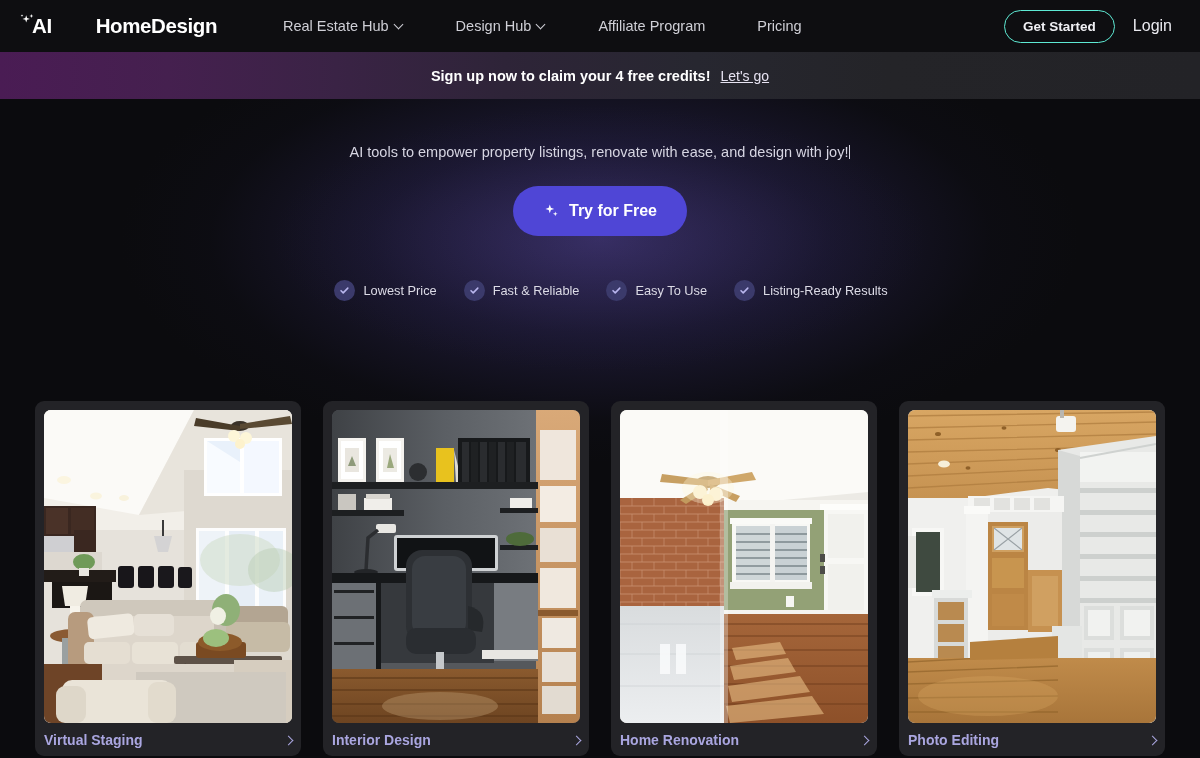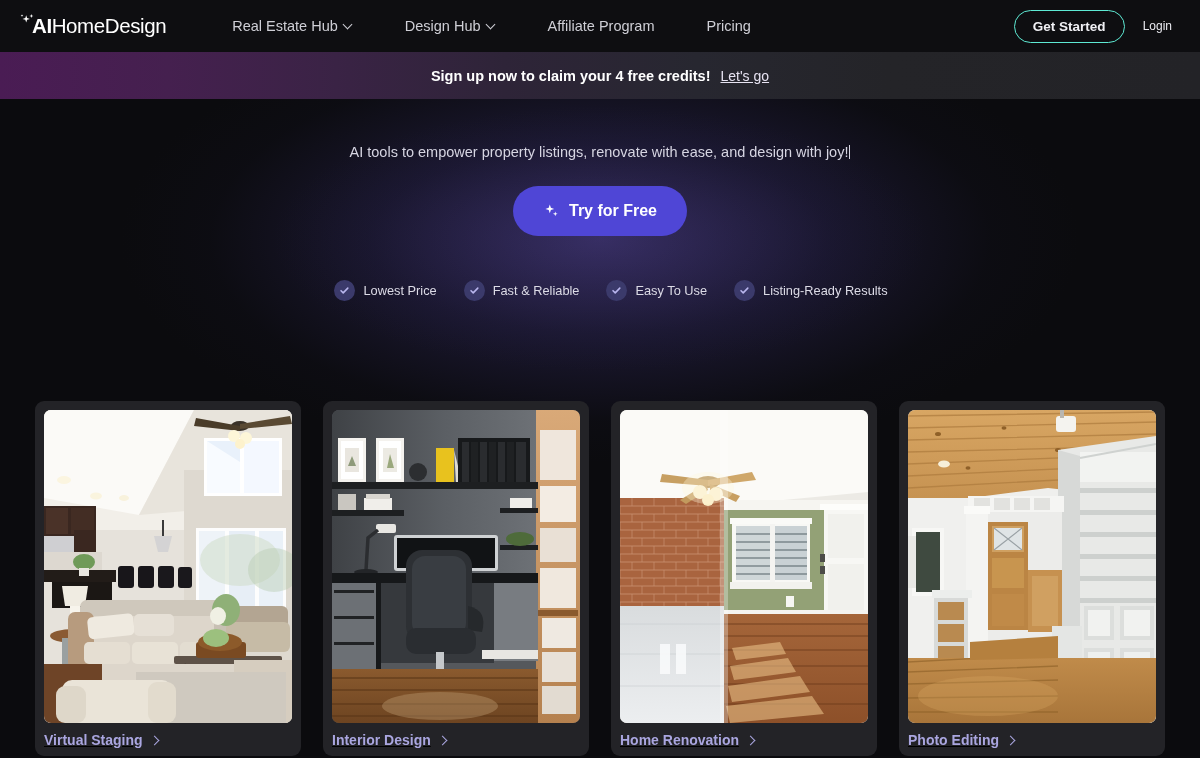--- a/index.html
+++ b/index.html
@@ -21,40 +21,40 @@
   }
   .logo{ display:flex; align-items:center; gap:0; position:relative; margin-right:40px; }
   .logo-spark{
     position:absolute; left:-2px; top:-2px; width:16px; height:14px; pointer-events:none;
   }
   .logo-text{
     font-size:20.5px; color:#fff; letter-spacing:-0.4px; line-height:1; white-space:nowrap;
     padding-left:10px;
   }
   .logo-text b{ font-weight:700; }
-  .logo-text span.light{ font-weight:400; }
+  .logo-text span.light{ font-weight:700;padding-left:44px; }
 
   .nav-links{ display:flex; align-items:center; gap:0; }
   .nav-link{
     display:flex; align-items:center; gap:6px;
     color:#cfcfd6; font-size:14.5px; padding:0 26px; cursor:pointer; white-space:nowrap;
   }
   .chev{ display:inline-block; width:9px; height:9px; position:relative; top:-1px; }
   .chev::before{
     content:""; position:absolute; left:0; top:0;
     width:6px; height:6px; border-right:1.4px solid #cfcfd6; border-bottom:1.4px solid #cfcfd6;
     transform:rotate(45deg);
   }
   .nav-right{ margin-left:auto; display:flex; align-items:center; gap:18px; }
   .btn-outline{
     border:1px solid #5eead4; border-radius:20px;
     color:#f0f0f4; font-size:13.5px; font-weight:700;
     padding:8px 18px; background:transparent; cursor:pointer; white-space:nowrap;
   }
-  .login-link{ color:#e9e9ef; font-size:12px; cursor:pointer; padding-right:8px; }
+  .login-link{ color:#e9e9ef; font-size:16px; cursor:pointer; padding-right:8px; }
 
   
   .promo{
     position:relative; z-index:5;
     height:47px; width:100%;
     background:linear-gradient(90deg,#4a1c54 0%,#45204f 14%,#3a2345 28%,#2e2438 42%,#272730 58%,#242428 74%,#232327 100%);
     display:flex; align-items:center; justify-content:center; gap:10px;
   }
   .promo-text{ color:#fff; font-size:14.5px; font-weight:700; }
   .promo-link{ color:#e7e3f2; font-size:14px; text-decoration:underline; cursor:pointer; }
@@ -124,21 +124,21 @@
     width:266px; background:#232327; border-radius:9px;
     padding:9px 9px 0 9px; cursor:pointer;
     display:flex; flex-direction:column;
   }
   .card-img{
     width:248px; height:313px; border-radius:7px; overflow:hidden; position:relative;
     background:#1a1a1e;
   }
   .card-img svg{ display:block; width:100%; height:100%; }
   .card-label{
-    height:33px; display:flex; align-items:center; justify-content:flex-start; gap:7px;text-decoration:underline;
+    height:33px; display:flex; align-items:center; justify-content:space-between; gap:7px;
   }
   .card-label-txt{ color:#aaa6e0; font-size:14px; font-weight:700; white-space:nowrap; }
   .card-chev{ display:inline-block; width:8px; height:8px; position:relative; }
   .card-chev::before{
     content:""; position:absolute; left:1px; top:1px;
     width:6px; height:6px; border-top:1.5px solid #aaa6e0; border-right:1.5px solid #aaa6e0;
     transform:rotate(45deg);
   }
 </style>
 </head>

